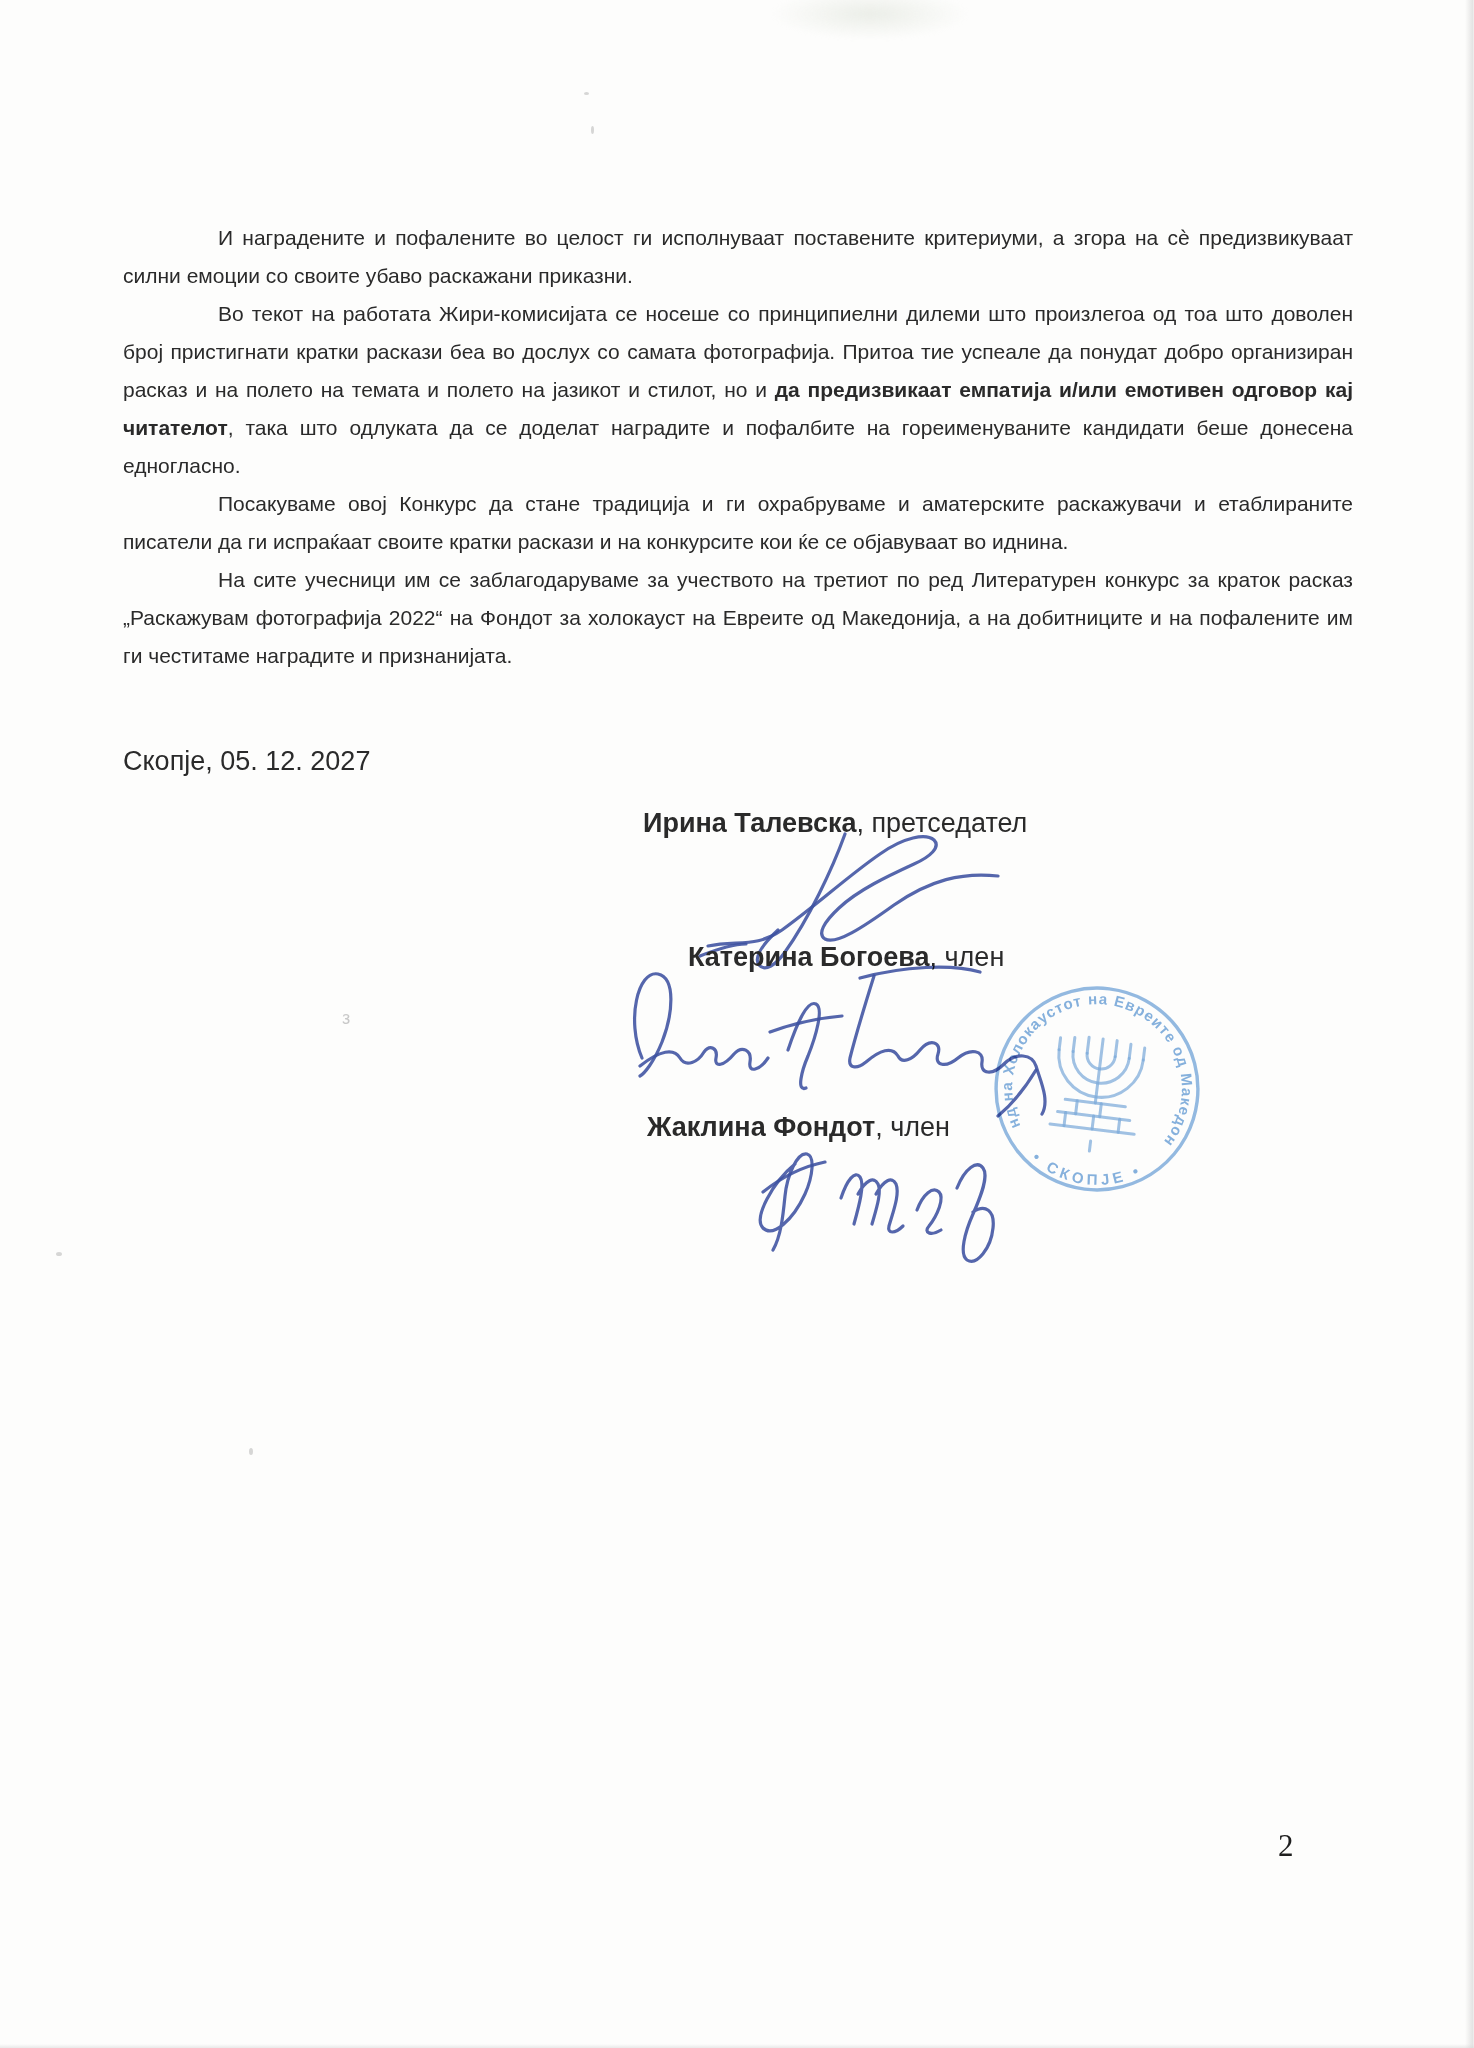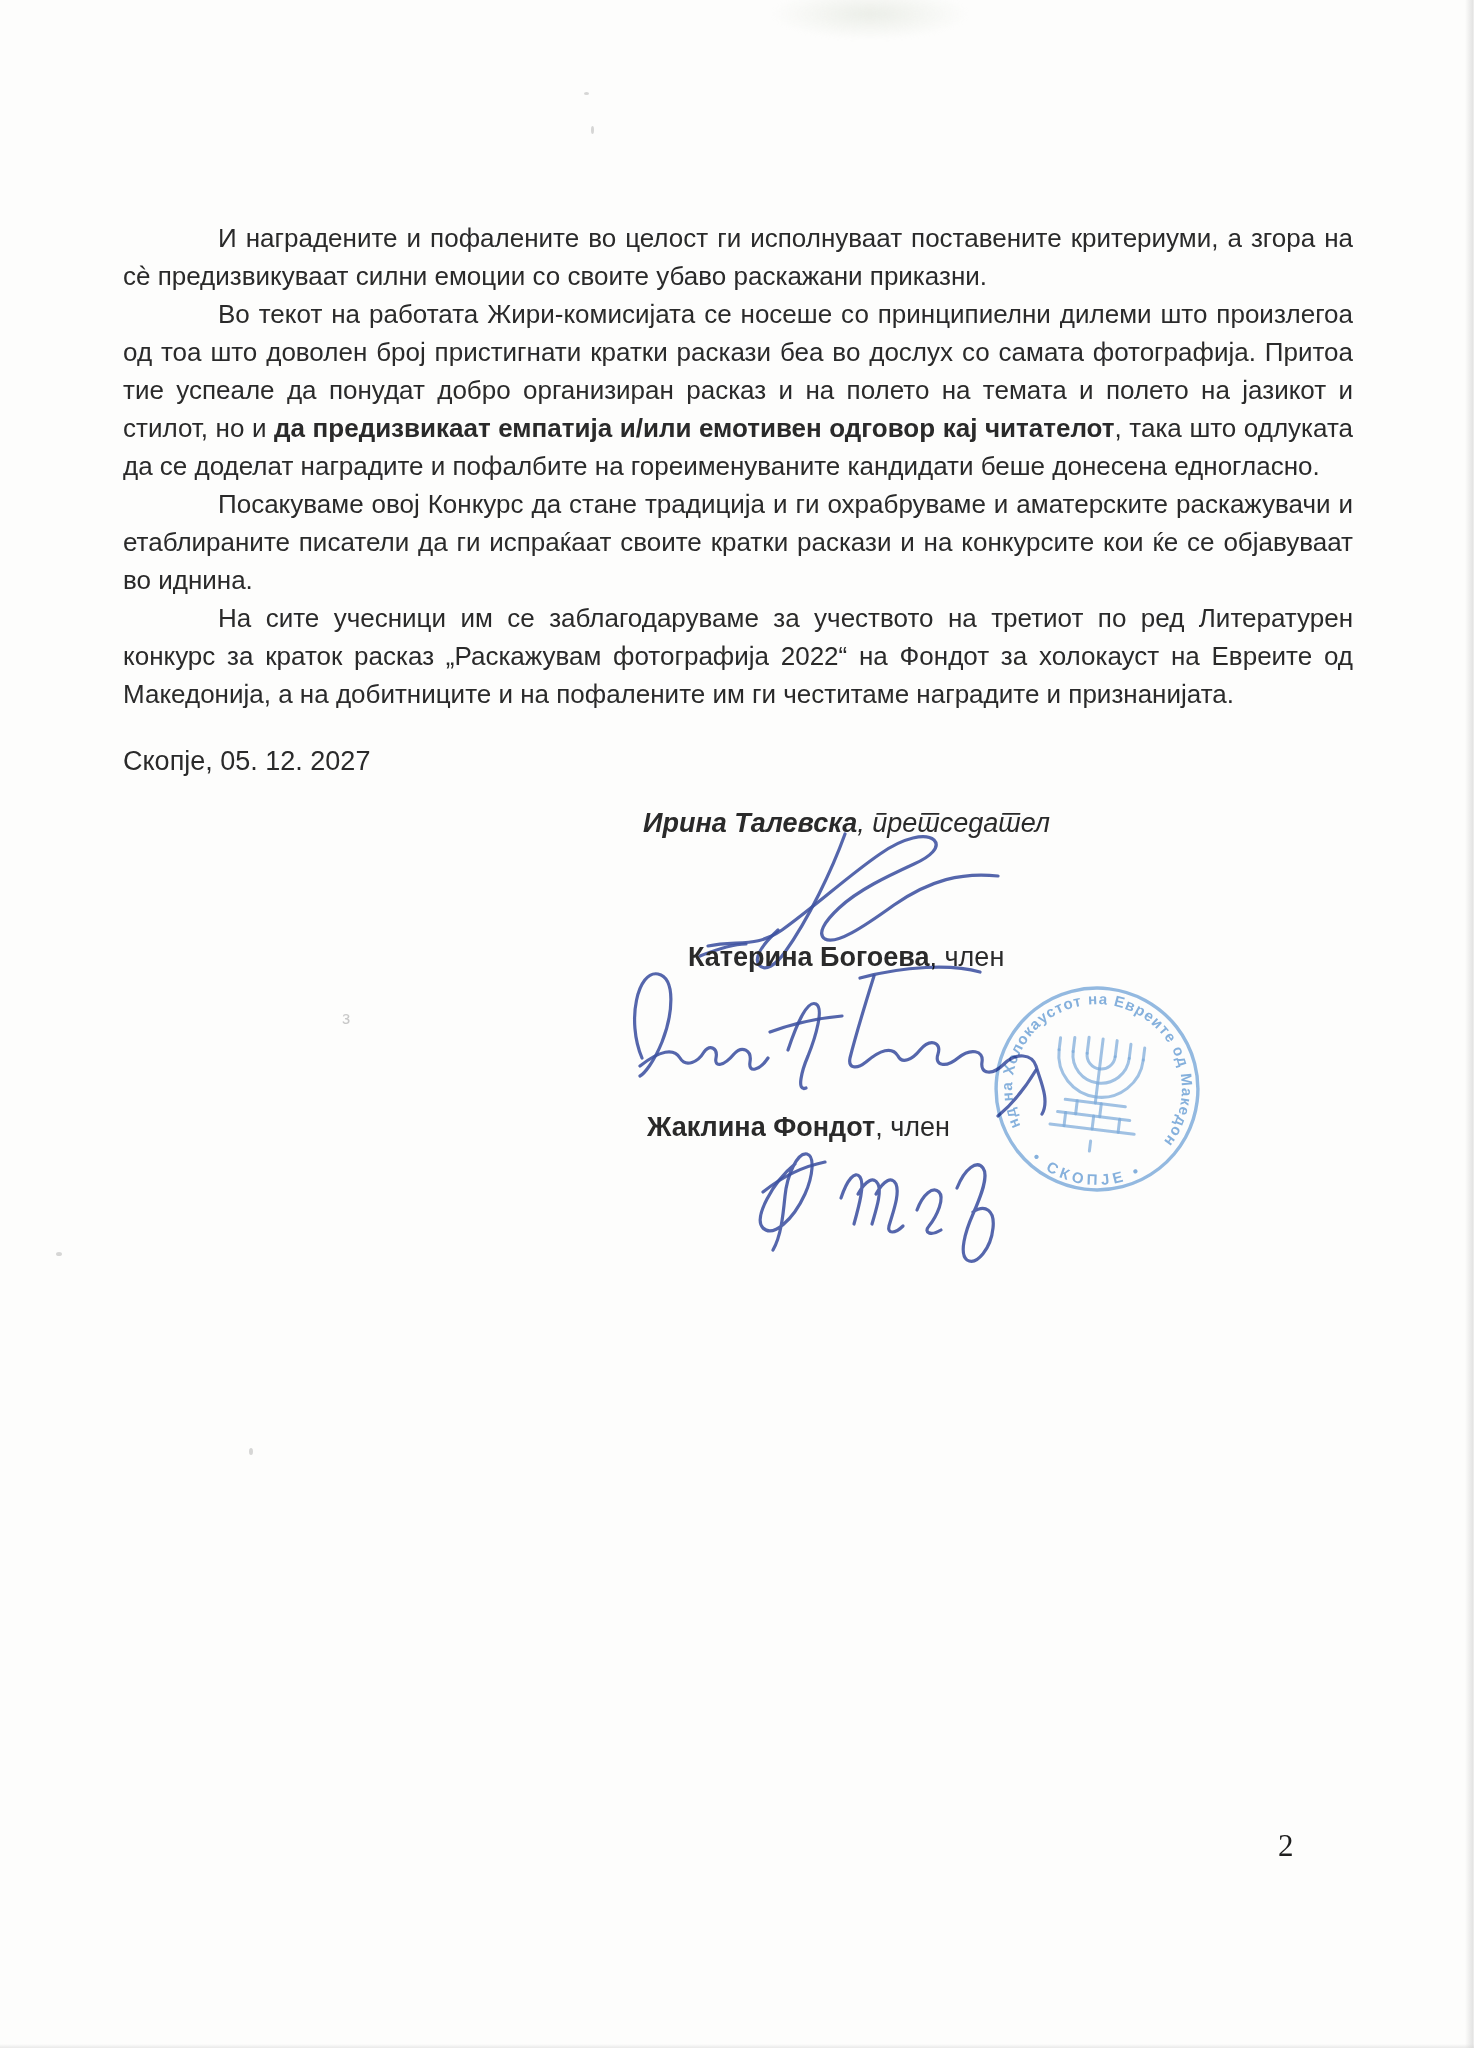--- a/index.html
+++ b/index.html
@@ -13,21 +13,21 @@
     position:relative;
     width:1474px;height:2048px;
     background:var(--paper);
     font-family:"Liberation Sans",sans-serif;
     color:var(--text);
     overflow:hidden;
   }
   
   .body-text{
     position:absolute;left:123px;top:219px;width:1230px;
-    font-size:26px;line-height:38px;
+    font-size:21px;line-height:38px;
     text-align:justify;
   }
   .body-text p{margin:0;text-indent:95px;}
   .body-text .bold{font-weight:bold;}
   .dateline{
     position:absolute;left:123px;top:742px;
     font-size:27px;line-height:38px;
   }
   
   .signatory{position:absolute;font-size:27px;line-height:34px;white-space:nowrap;}
@@ -95,21 +95,21 @@
 
   <div class="body-text">
       <p><span>И наградените и пофалените во целост ги исполнуваат поставените критериуми, а згора на сѐ предизвикуваат силни емоции со своите убаво раскажани приказни.</span></p>
       <p><span>Во текот на работата Жири-комисијата се носеше со принципиелни дилеми што произлегоа од тоа што доволен број пристигнати кратки раскази беа во дослух со самата фотографија. Притоа тие успеале да понудат добро организиран расказ и на полето на темата и полето на јазикот и стилот, но и </span><span class="bold">да предизвикаат емпатија и/или емотивен одговор кај читателот</span><span>, така што одлуката да се доделат наградите и пофалбите на гореименуваните кандидати беше донесена едногласно.</span></p>
       <p><span>Посакуваме овој Конкурс да стане традиција и ги охрабруваме и аматерските раскажувачи и етаблираните писатели да ги испраќаат своите кратки раскази и на конкурсите кои ќе се објавуваат во иднина.</span></p>
       <p><span>На сите учесници им се заблагодаруваме за учеството на третиот по ред Литературен конкурс за краток расказ „Раскажувам фотографија 2022“ на Фондот за холокауст на Евреите од Македонија, а на добитниците и на пофалените им ги честитаме наградите и признанијата.</span></p>
     </div>
 
   <div class="dateline">Скопје, 05. 12. 2027</div>
 
-  <div class="signatory" style="left:643px;top:806px;font-style:italic;">
+  <div class="signatory" style="left:643px;top:806px;">
     <span class="sig-name">Ирина Талевска</span><span class="sig-role">, претседател</span>
   </div>
   <svg class="sig-svg" style="left:690px;top:828px;width:330px;height:150px;" viewBox="0 0 330 150">
     <path d="M18,118 C48,112 66,120 92,102 C128,76 158,48 190,26 C214,9 236,5 244,12 C251,19 240,29 224,36 C198,48 168,62 149,80 C134,94 127,106 135,111 C146,117 172,100 204,77 C240,52 272,44 308,48"></path>
     <path d="M155,6 C142,42 118,92 95,124 C86,137 75,144 69,137 C63,129 73,116 88,102"></path>
     <path d="M10,128 C30,120 44,116 56,116"></path>
   </svg>
 
   <div class="signatory" style="left:676px;top:940px;margin-left:12px;">
     <span class="sig-name">Катерина Богоева</span><span class="sig-role">, член</span>

